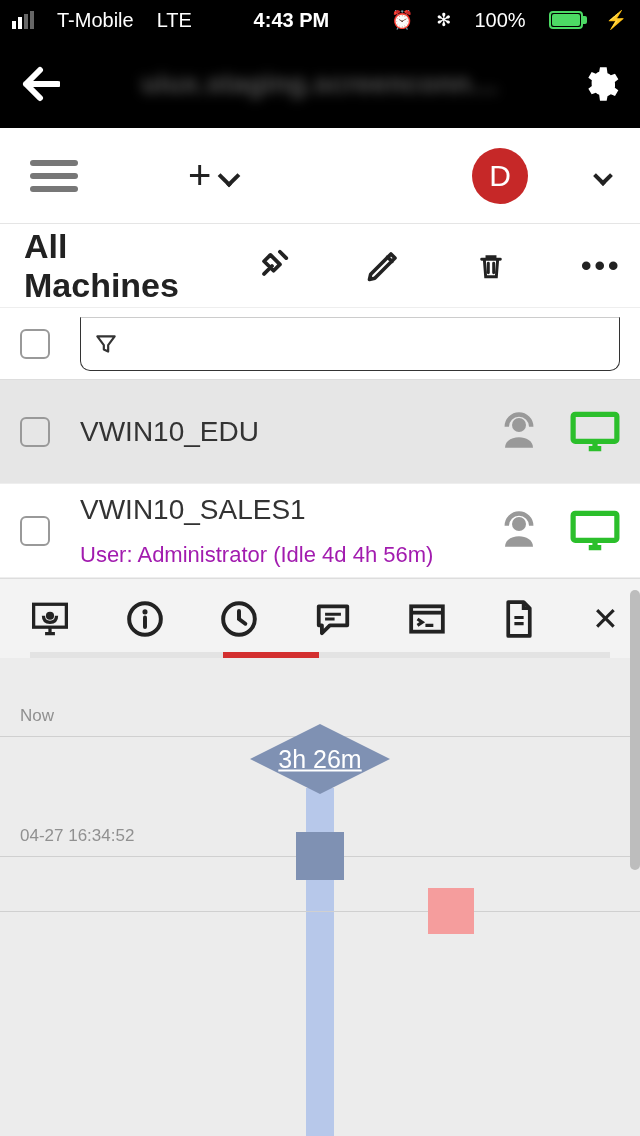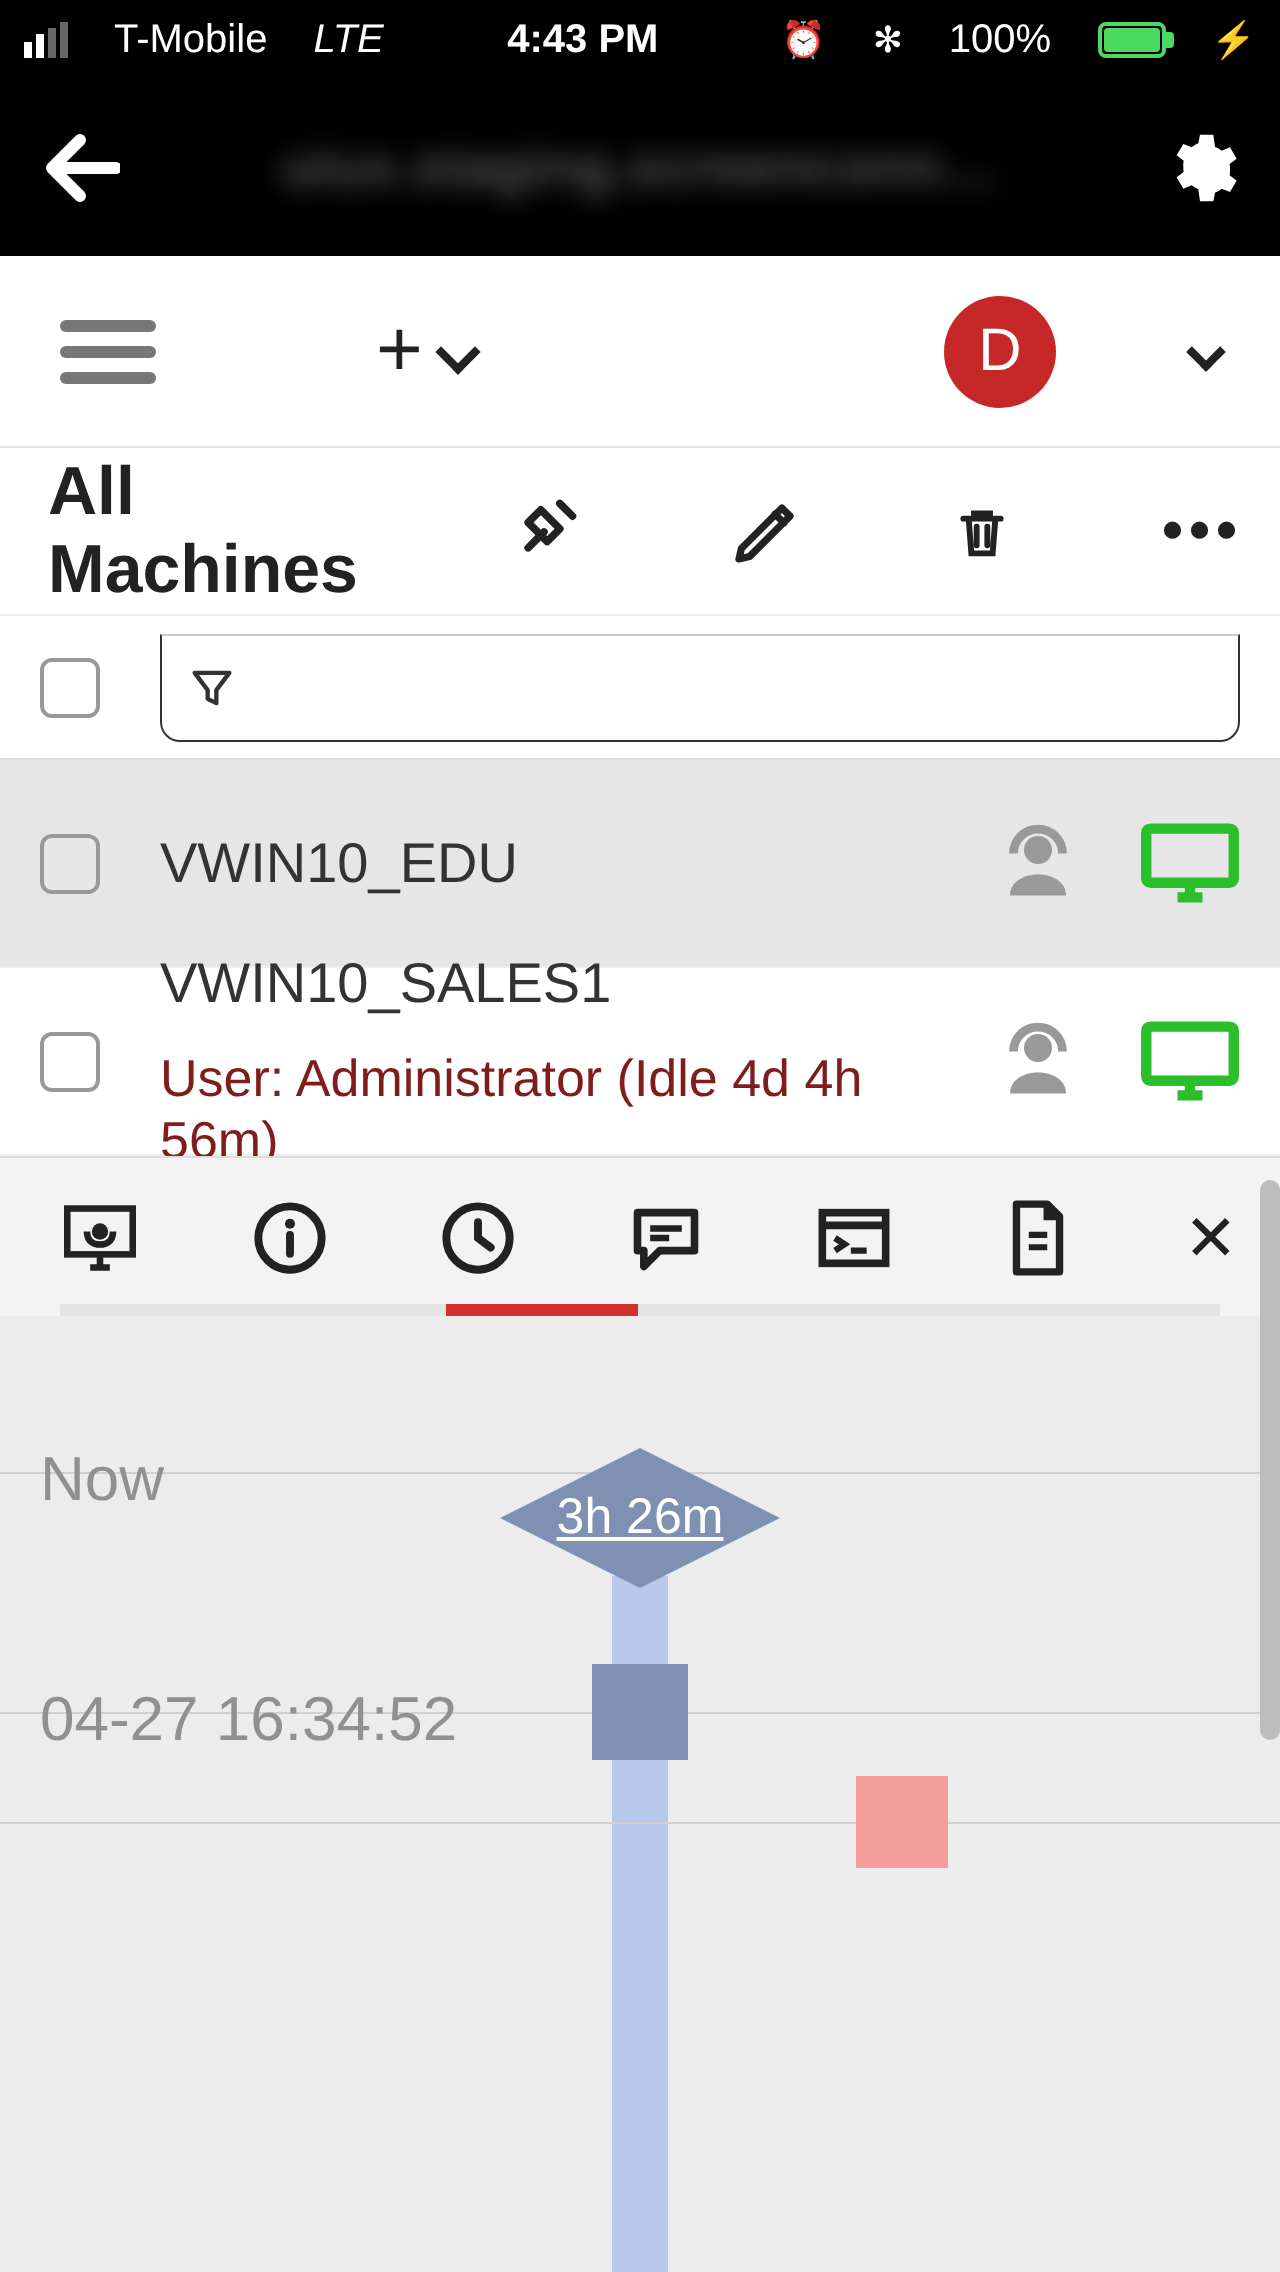--- a/index.html
+++ b/index.html
@@ -3,21 +3,21 @@
 <meta charset="utf-8">
 <style>
   * { box-sizing: border-box; margin: 0; padding: 0; }
   html, body { width: 640px; height: 1136px; font-family: -apple-system, Helvetica, Arial, sans-serif; background: #ececec; overflow: hidden; }
   .statusbar { height: 40px; background: #000; color: #fff; display: flex; align-items: center; justify-content: space-between; padding: 0 12px; font-size: 20px; }
   .sb-left, .sb-right { display: flex; align-items: center; gap: 23px; }
   .sig { display:flex; align-items:flex-end; gap:2px; height:18px;}
   .sig span{ width:4px; background:#fff; display:block;}
   .sig span.dim{ background:#666;}
   .carrier{ font-size:20px;}
-  .lte{font-size:20px;font-style:italic;}
+  .lte{font-size:20px;}
   .alarm, .bt{font-size:18px;}
   .battery { width:34px; height:18px; border:2px solid #4cd964; border-radius:4px; position:relative; display:inline-block;}
   .battery:after{content:"";position:absolute;right:-6px;top:3px;width:4px;height:8px;background:#4cd964;border-radius:0 2px 2px 0;}
   .battery .fill{position:absolute;left:1px;top:1px;bottom:1px;right:1px;background:#4cd964;border-radius:2px;}
   .bolt{font-size:18px;}
 
   .nav1 { height: 88px; background:#000; display:flex; align-items:center; padding:0 20px; position:relative;}
   .back{ color:#fff; }
   .blurred-title{ position:absolute; left:50%; transform:translateX(-50%); color:#555; filter:blur(6px); font-size:28px; font-weight:600; white-space:nowrap;}
   .gear{ color:#fff; margin-left:auto;}
@@ -36,32 +36,32 @@
 
   .filterrow{ height:72px; background:#fff; border-bottom:1px solid #ddd; display:flex; align-items:center; padding:0 20px; gap:30px;}
   .cb{ width:30px; height:30px; border:2px solid #999; border-radius:6px; flex-shrink:0;}
   .filter-input{ flex:1; height:54px; border:1px solid #333; border-top-color:#ccc; border-radius:0 0 10px 10px; display:flex; align-items:center; padding:0 12px;}
   .funnel{ color:#444;}
 
   .row{ height:104px; background:#fff; border-bottom:1px solid #eee; display:flex; align-items:center; padding:4px 20px; gap:30px;}
   .row.sel{ background:#e6e6e6;}
   .row .body{ flex:1;}
   .row .name{ font-size:28px; color:#333;}
-  .row .sub{ font-size:26px; color:#7f1d1d; margin-top:16px;}
+  .row .sub{ font-size:22px; color:#a21caf; margin-top:16px;}
   .agent{ color:#8a8a8a;}
   .monitor{ display:inline-block;}
 
   .tabs{ height:80px; background:#f3f3f3; display:flex; align-items:center; padding:0 30px; gap:56px; position:relative; border-top:1px solid #ddd;}
   .tabs .t{ flex:0 0 auto;}
   .tabs .close{ margin-left:auto; font-size:32px; color:#222;}
   .tab-underline{ position:absolute; bottom:0; height:6px; background:#d32f2f; left:223px; width:96px;}
   .tab-track{position:absolute; bottom:0; left:30px; right:30px; height:6px; background:#e3e3e3;}
 
   .timeline{ background:#ececec; height:548px; position:relative; overflow:hidden;}
-  .tl-label{ position:absolute; left:20px; font-size:31px; color:#909090;margin-top:16px;}
+  .tl-label{ position:absolute; left:20px; font-size:17px; color:#909090;}
   .tl-line{ position:absolute; left:0; right:0; height:1px; background:#d0d0d0;}
   .diamond{ position:absolute; left:320px; top:66px; transform:translateX(-50%); }
   .diamond .d{ width:140px; height:70px; background:#7f91b3; position:relative; clip-path: polygon(50% 0, 100% 50%, 50% 100%, 0 50%);}
   .diamond .txt{ position:absolute; left:50%; top:50%; transform:translate(-50%,-50%); color:#fff; font-size:25px; white-space:nowrap;text-decoration:underline;}
   .stem{position:absolute; left:320px; transform:translateX(-50%); width:28px; top:130px; bottom:0; background:#b7c8ea;}
   .block-blue{position:absolute; left:320px; transform:translateX(-50%); width:48px; height:48px; background:#7f91b3; top:174px;}
   .block-pink{position:absolute; left:428px; width:46px; height:46px; background:#f59d9d; top:230px;}
 
   .scroll-ind{position:absolute; right:0; top:590px; width:10px; height:280px; background:#bdbdbd; border-radius:5px;}
 

